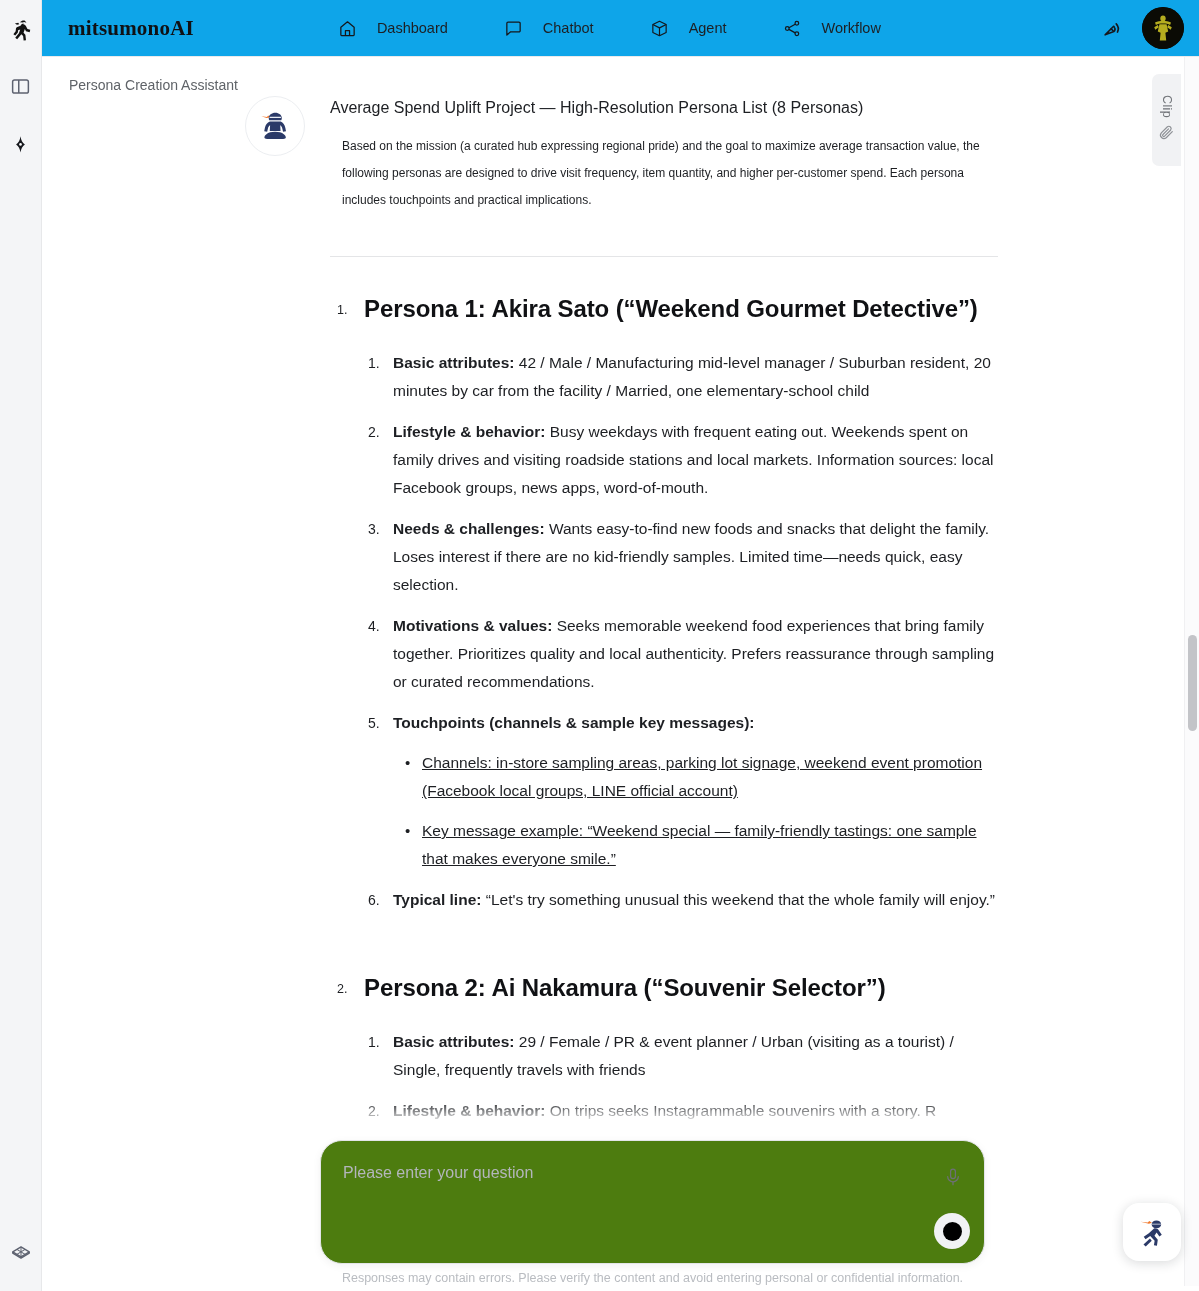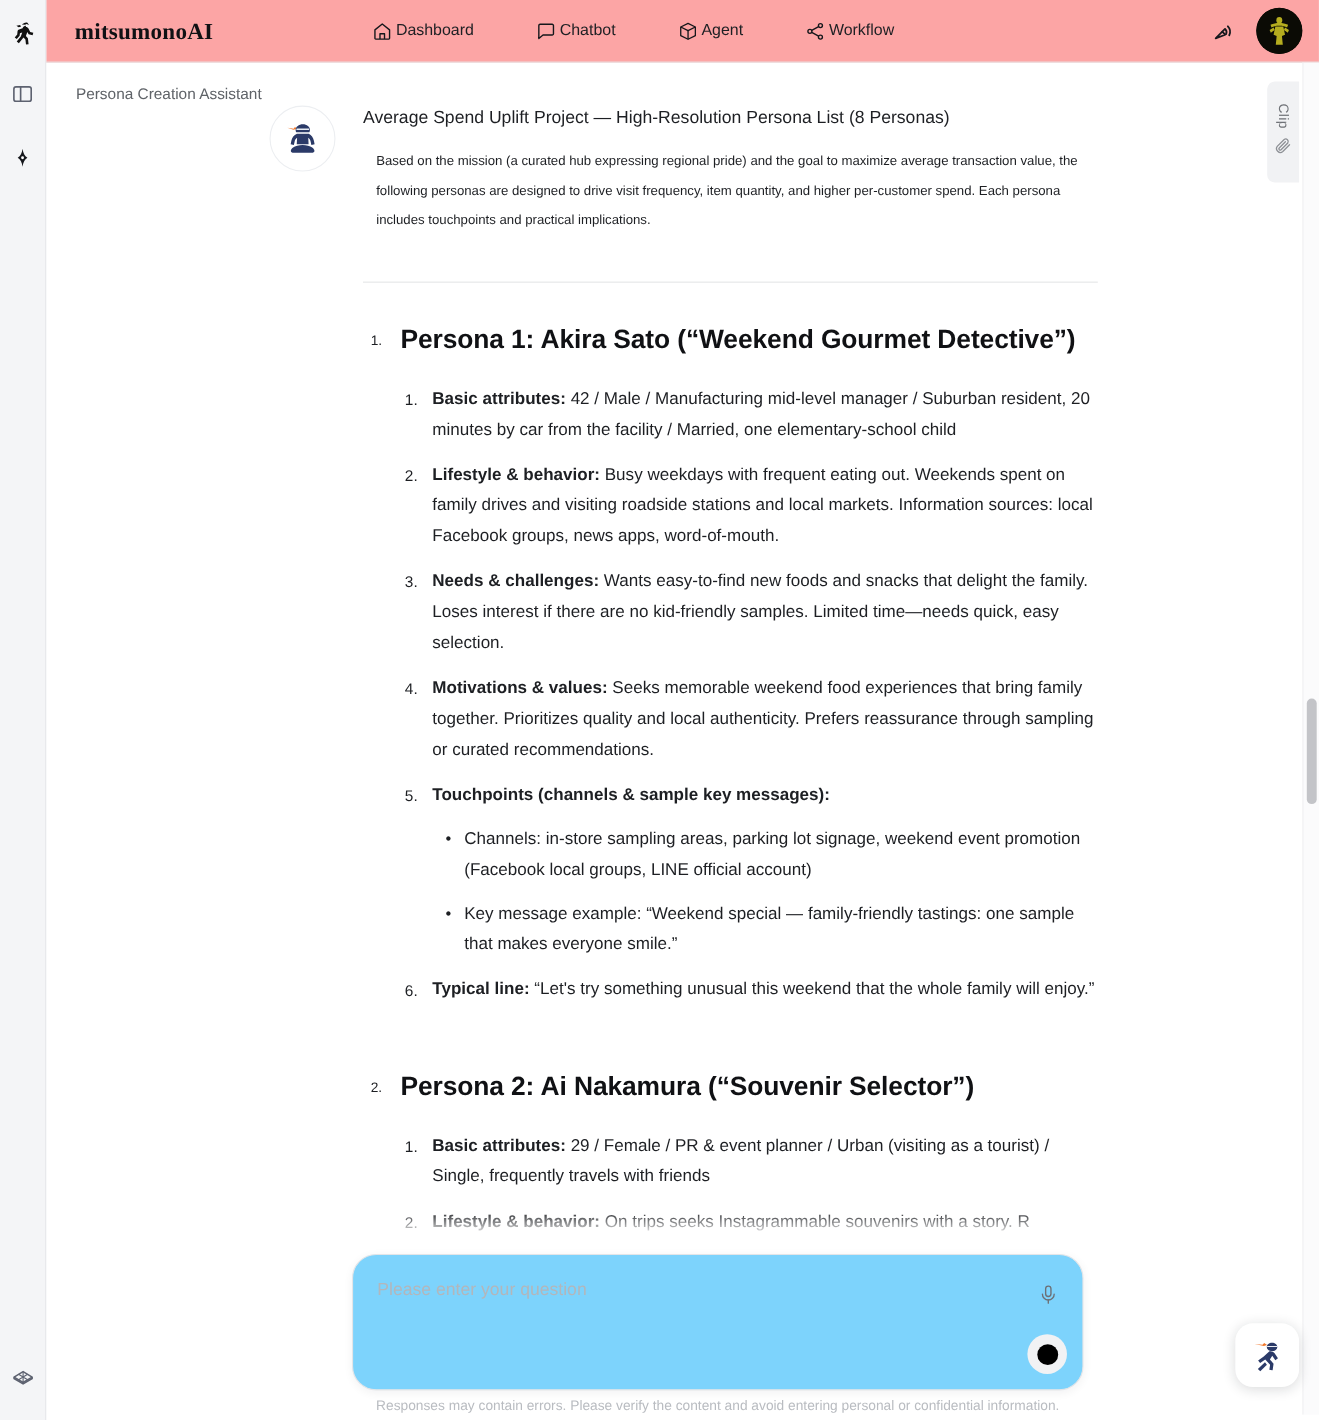--- a/index.html
+++ b/index.html
@@ -35,35 +35,35 @@
     position: absolute; bottom: 18px;
     width: 32px; height: 32px;
     display: flex; align-items: center; justify-content: center;
     cursor: pointer;
   }
 
   
   #topbar {
     position: absolute; left: 42px; top: 0;
     width: 1157px; height: 57px;
-    background: #fca5a5;
+    background: #0ea5e9;
     border-bottom: 1px solid #e9eaec;
     display: flex; align-items: center;
     z-index: 30;
   }
   #brand {
     margin-left: 26px;
     font-family: "Liberation Serif", serif;
     font-size: 21px; font-weight: 700;
     letter-spacing: .2px; color: #101114;
     white-space: nowrap; cursor: pointer;
   }
   #mainnav { display: flex; align-items: center; margin-left: 144px; }
   .nav-item {
-    display: flex; align-items: center; gap: 3px;
+    display: flex; align-items: center; gap: 20px;
     margin-right: 56px; cursor: pointer;
     color: #1d1f23; font-size: 14.5px;
   }
   .nav-item:last-child { margin-right: 0; }
   .nav-ico { width: 19px; height: 19px; display: block; flex: 0 0 19px; }
 
   #topbar-right {
     margin-left: auto; display: flex; align-items: center;
     margin-right: 15px; gap: 16px;
   }
@@ -140,21 +140,21 @@
     position: absolute; left: -25px; top: 0;
     font-size: 14px; color: #1d1f23;
   }
   ol.attr-list b { font-weight: 700; }
 
   ul.bullet-list {
     list-style: none; margin: 12px 0 2px 0; padding: 0 0 0 29px;
   }
   ul.bullet-list > li {
     position: relative; font-size: 15.5px; line-height: 28px;
-    margin-bottom: 12px; color: #1d1f23;
+    margin-bottom: 12px; color: #1d1f23; text-decoration: underline;
   }
   ul.bullet-list > li::before {
     content: "•"; position: absolute; left: -17px; top: 0;
     font-size: 15px; color: #1d1f23;
   }
 
   
   #content-fade {
     position: absolute; left: 42px; top: 1100px;
     width: 1140px; height: 32px;
@@ -164,21 +164,21 @@
 
   
   #composer-wrap {
     position: absolute; left: 42px; bottom: 0;
     width: 1140px; height: 160px;
     background: #ffffff; z-index: 20;
   }
   #composer {
     position: absolute; left: 278px; top: 9px;
     width: 665px; height: 124px;
-    background: #7dd3fc;
+    background: #4d7c0f;
     border: 1px solid #e3e5e8;
     border-radius: 22px;
     box-shadow: 0 2px 9px rgba(20,22,28,.055);
   }
   #composer-input {
     position: absolute; left: 20px; top: 22px;
     width: 580px; border: 0; outline: 0;
     font-family: "Liberation Sans", sans-serif;
     font-size: 16px; color: #1d1f23; background: transparent;
   }

